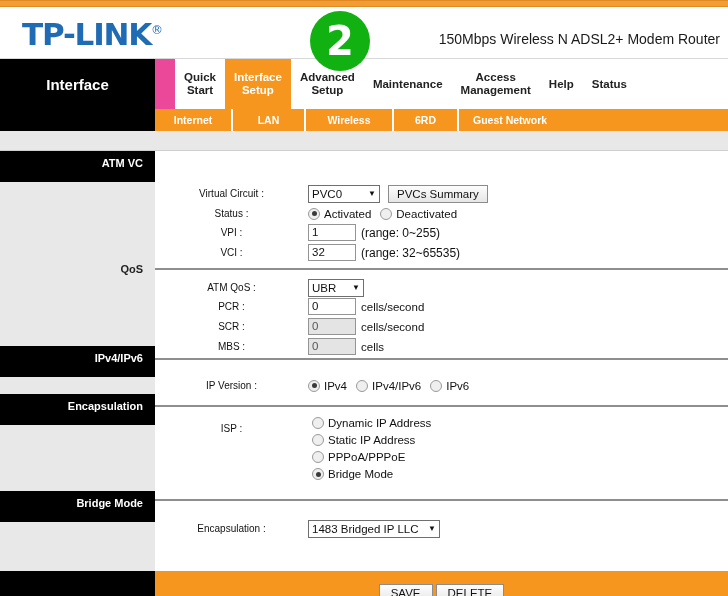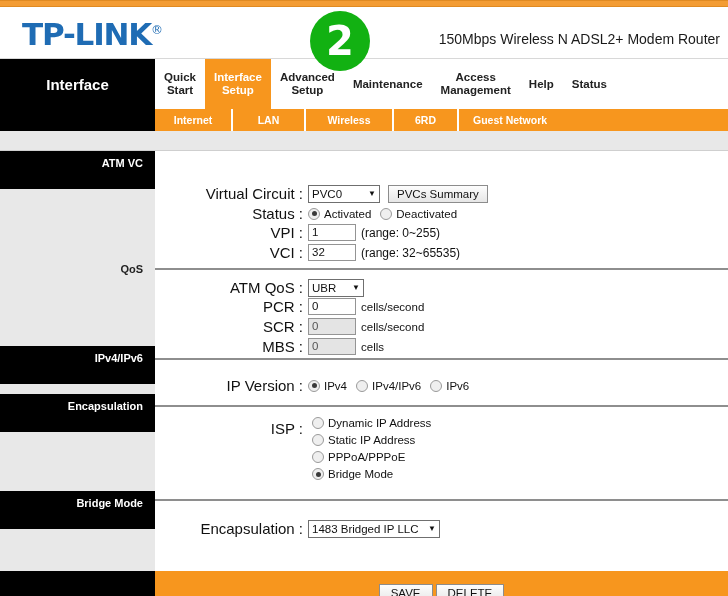--- a/index.html
+++ b/index.html
@@ -75,20 +75,21 @@
     z-index: 40;
     font-family: "DejaVu Sans", sans-serif;
   }
 
   
   .nav-row {
     height: 50px;
     display: flex;
     position: relative;
     background: #ec4899;
+    gap: 20px;
   }
   .nav-title {
     width: 155px;
     background: #000000;
     color: #ffffff;
     font-size: 15px;
     font-weight: bold;
     display: flex;
     align-items: center;
     justify-content: center;
@@ -181,21 +182,21 @@
     box-sizing: border-box;
     text-align: right;
     padding-right: 12px;
     font-size: 11px;
     font-weight: bold;
     z-index: 5;
   }
   .sec-label.black {
     background: #000000;
     color: #ffffff;
-    height: 38px;
+    height: 31px;
     line-height: 25px;
   }
   .sec-label.plain {
     background: transparent;
     color: #222222;
     height: 16px;
     line-height: 16px;
   }
 
   .divider {
@@ -209,22 +210,22 @@
 
   
   .form-row {
     position: absolute;
     display: flex;
     align-items: center;
     height: 19px;
     white-space: nowrap;
   }
   .fld-label {
-    text-align: right;
-    font-size: 15px;
+    text-align: center;
+    font-size: 10px;
     color: #111111;
     padding-right: 5px;
     box-sizing: border-box;
   }
   .txtbox {
     border: 1px solid #949494;
     background: #ffffff;
     height: 17px;
     line-height: 17px;
     box-sizing: border-box;

